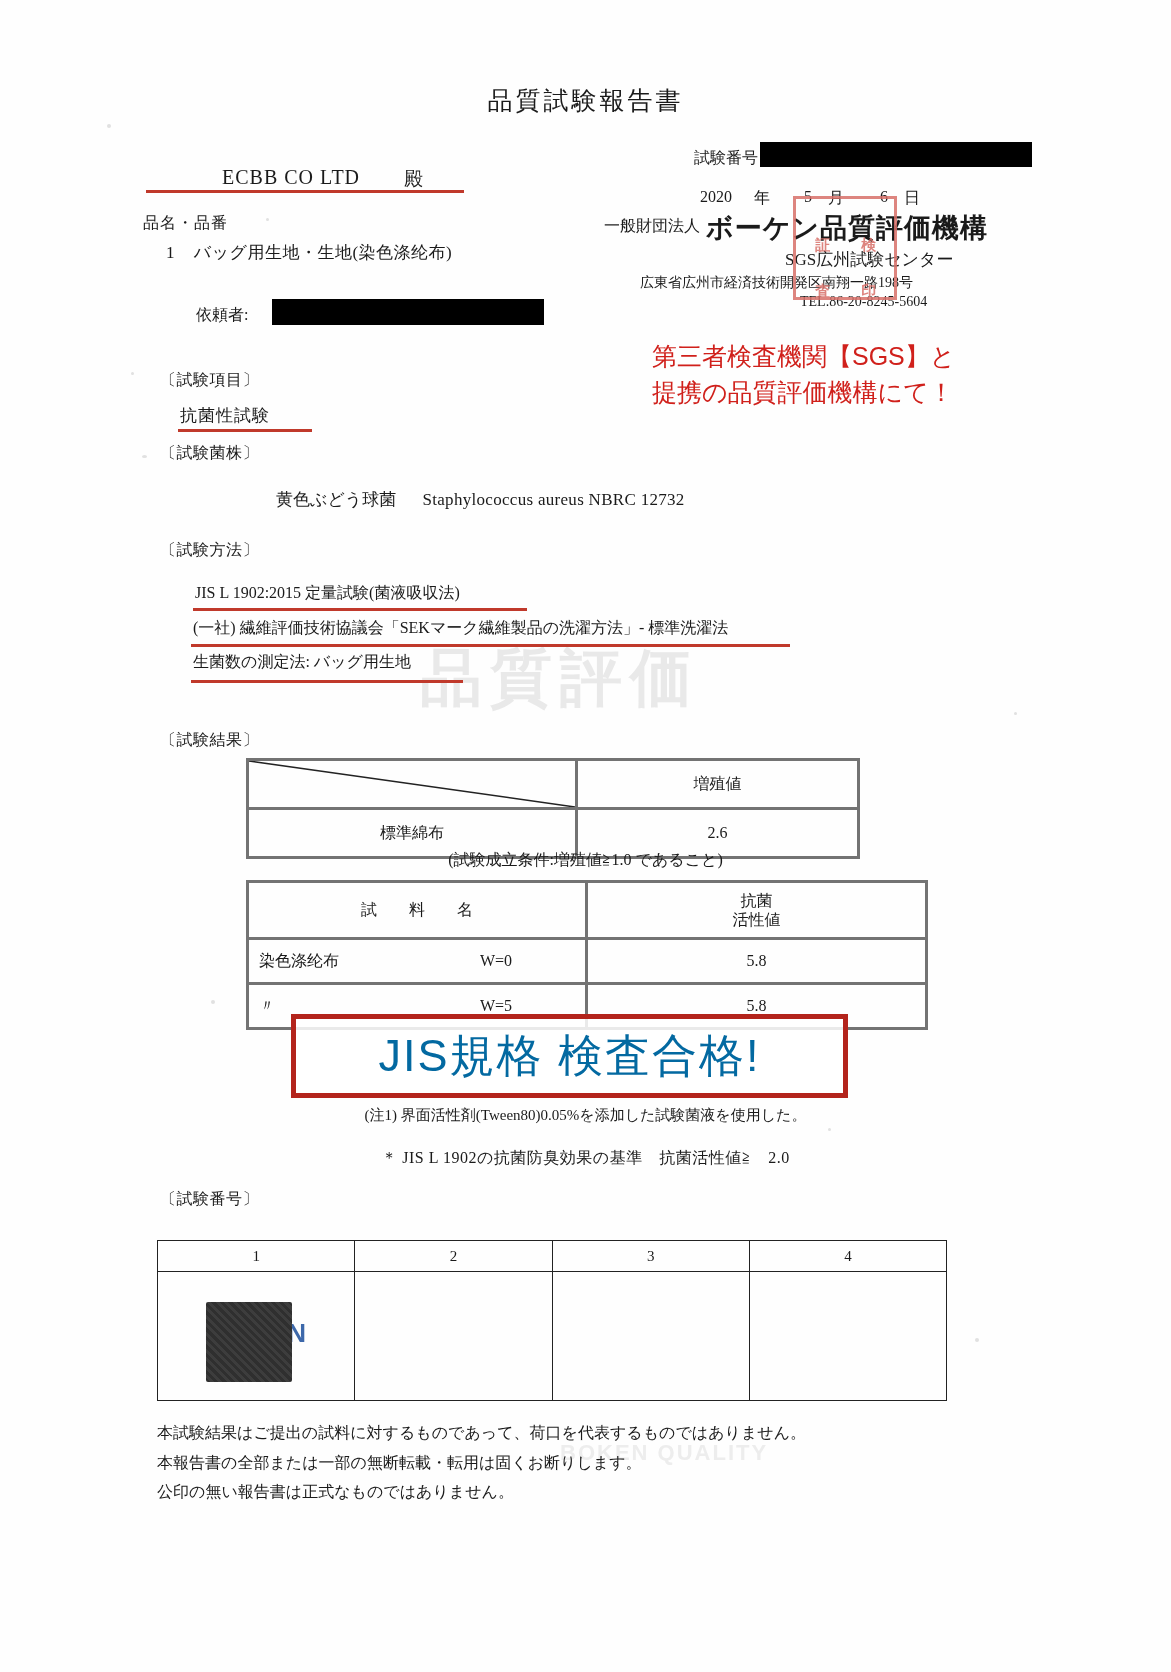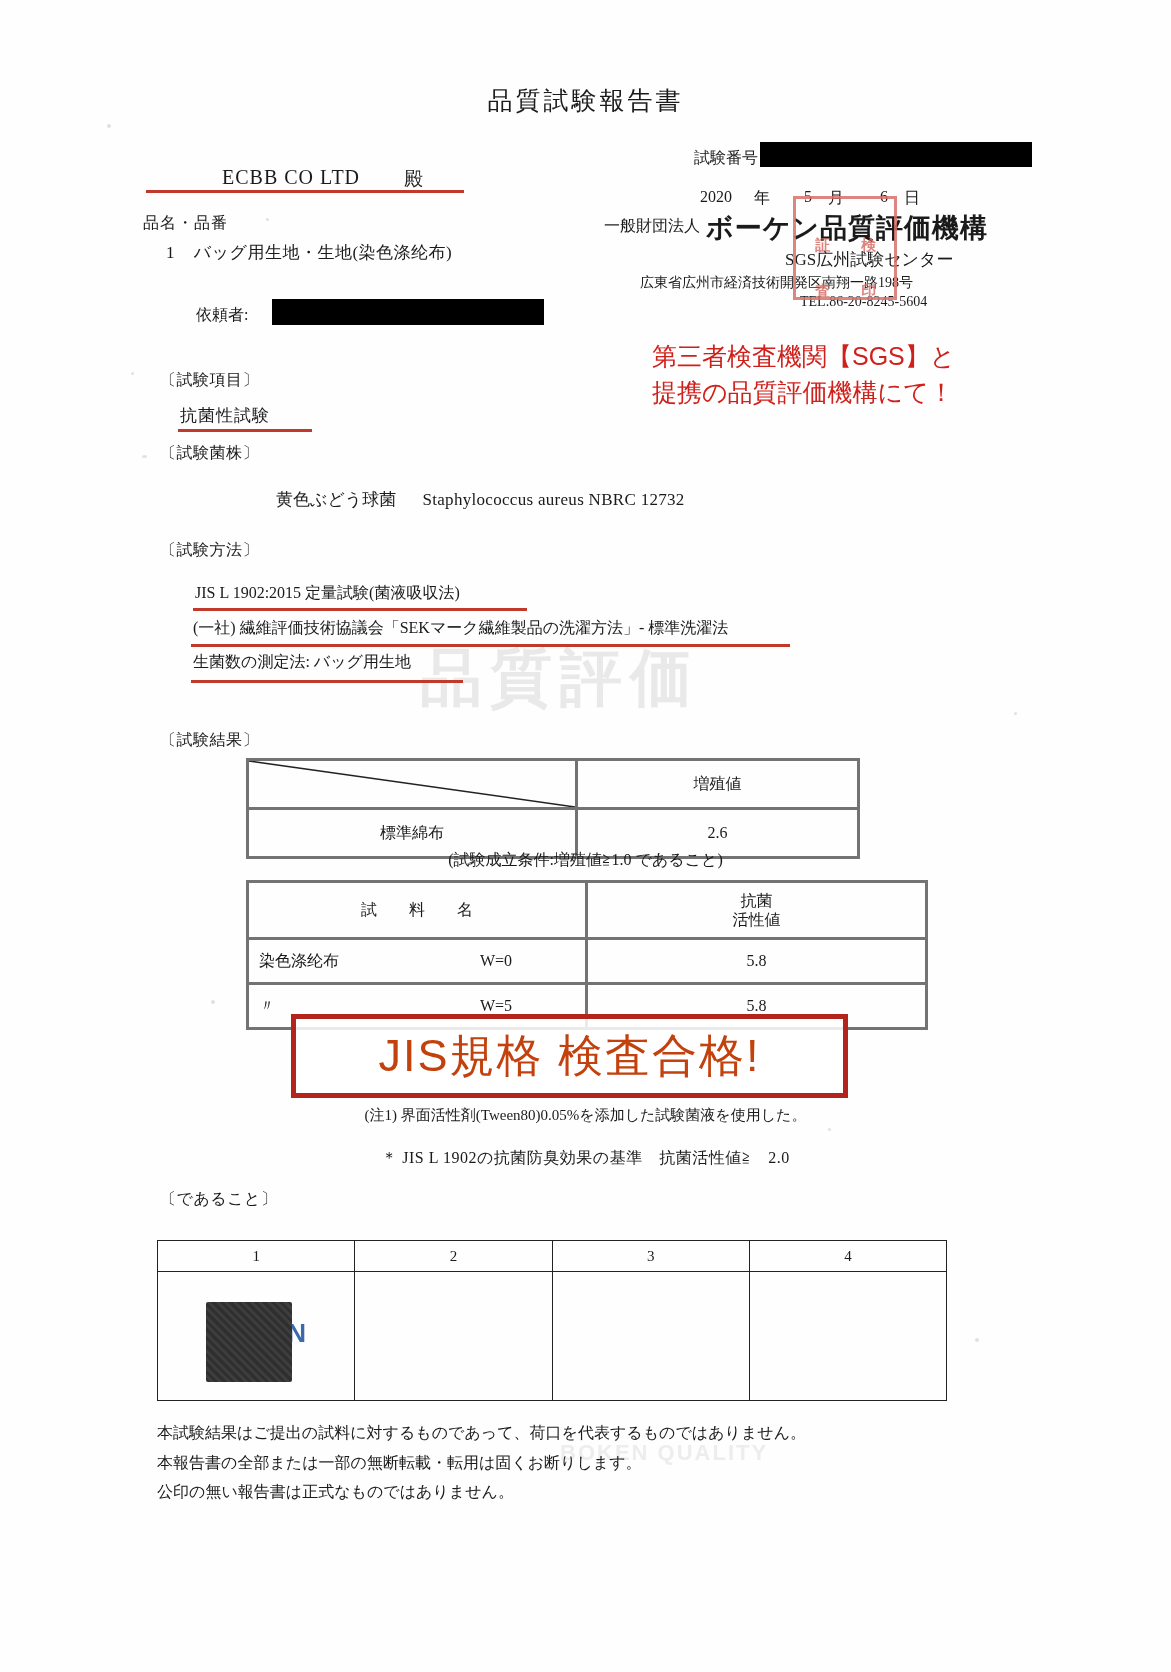--- a/index.html
+++ b/index.html
@@ -274,21 +274,21 @@
 
   
   .pass-box {
     position: absolute;
     left: 291px; top: 1014px;
     width: 547px; height: 74px;
     border: 5px solid #b3241c;
     display: flex;
     align-items: center;
     justify-content: center;
-    color: #c2410c;
+    color: #0369a1;
     font-family: "Liberation Sans", sans-serif;
     font-size: 45px;
     letter-spacing: 2px;
     background: rgba(255,255,255,.85);
   }
 
   .note1 {
     position: absolute;
     left: 0; right: 0; top: 1106px;
     text-align: center;
@@ -478,21 +478,21 @@
   </tbody>
     </table>
 
   <div class="pass-box">
     <span>JIS規格 検査合格!</span>
   </div>
 
   <div class="note1">(注1) 界面活性剤(Tween80)0.05%を添加した試験菌液を使用した。</div>
   <div class="note2">＊ JIS L 1902の抗菌防臭効果の基準　抗菌活性値≧　2.0</div>
 
-  <div class="sec-label sec-shiryo">〔であること〕</div>
+  <div class="sec-label sec-shiryo">〔試験番号〕</div>
 
   <table id="tbl-sample">
     <tbody>
         <tr>
       <td>1</td>
       <td>2</td>
       <td>3</td>
       <td>4</td>
     </tr>
     <tr class="body">

